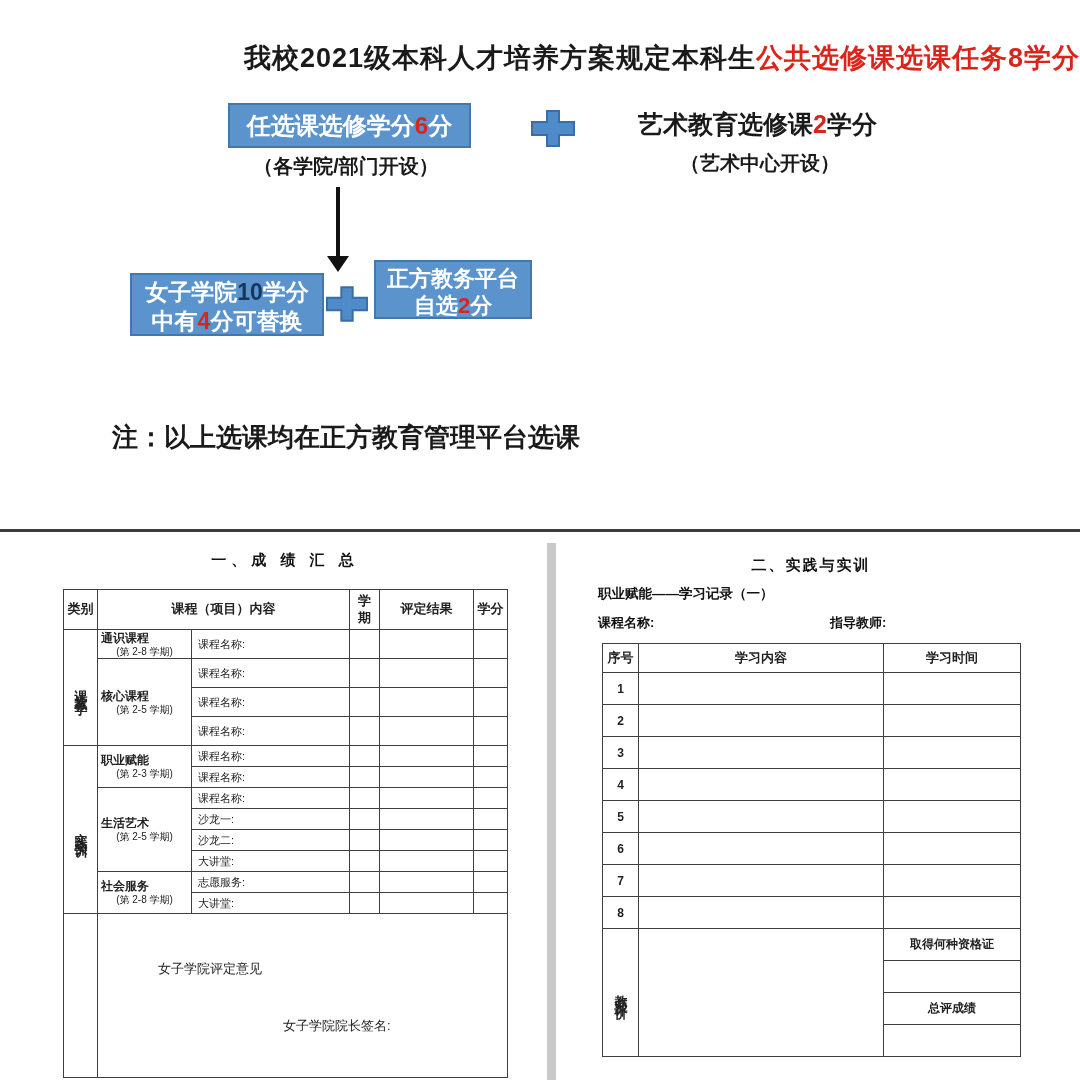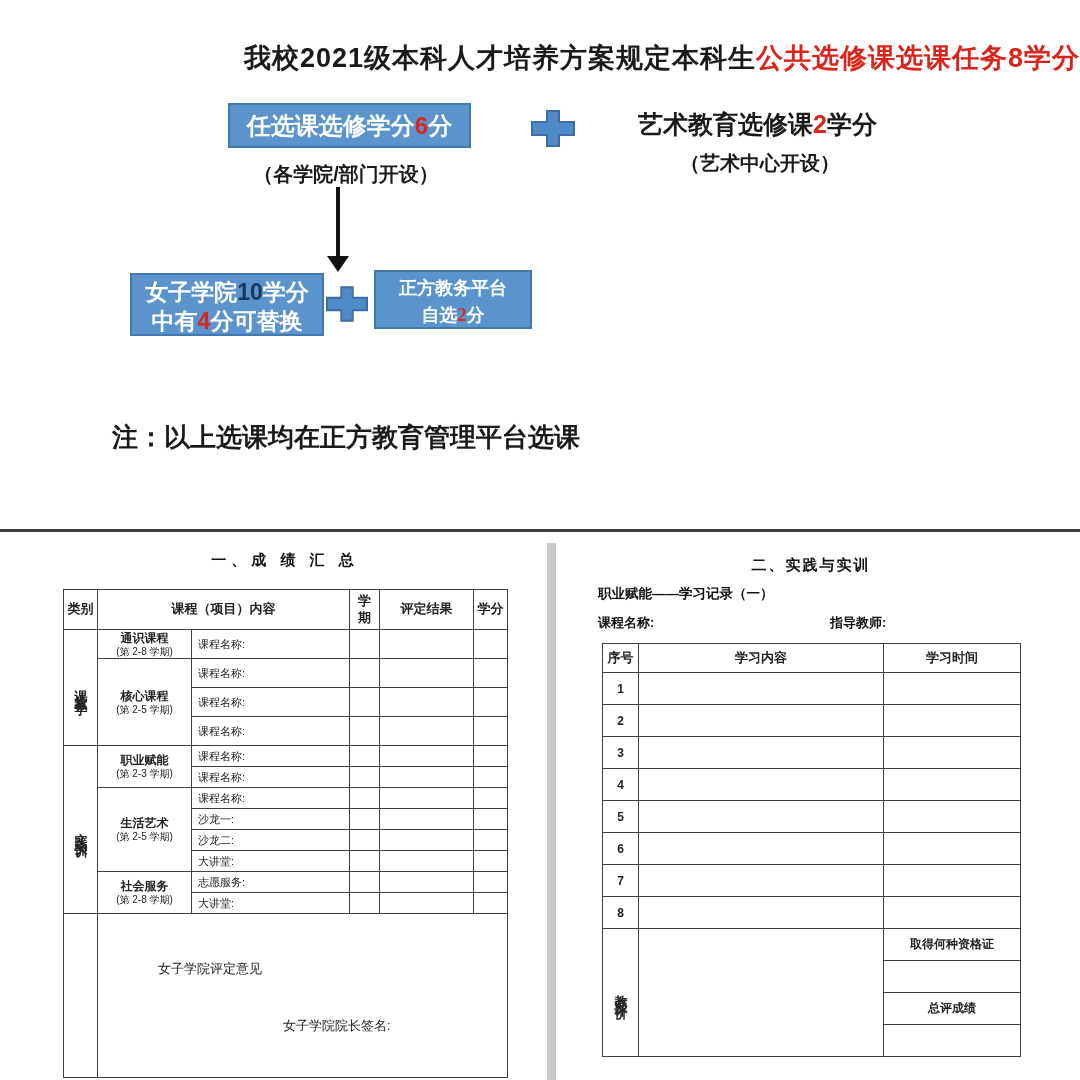--- a/index.html
+++ b/index.html
@@ -12,27 +12,27 @@
   
   .main-title{top:40px;left:0;width:1080px;text-align:right;font-size:27px;font-weight:bold;white-space:nowrap;letter-spacing:1px;}
   .red{color:#d9251c;}
   .navy{color:#17365d;}
   .blue-box{
     background:#5b94cc;border:2px solid #4278ab;color:#ffffff;
     font-weight:bold;text-align:center;box-sizing:border-box;
   }
   .box1{left:228px;top:103px;width:243px;height:45px;font-size:24px;line-height:41px;}
   .caption{font-weight:bold;font-size:20px;text-align:center;white-space:nowrap;}
-  .caption1{left:228px;top:153px;width:236px;margin-top:8px;}
+  .caption1{left:228px;top:153px;width:236px;}
   .caption2{left:645px;top:150px;width:230px;}
   .item2{left:638px;top:108px;font-size:25px;font-weight:bold;white-space:nowrap;}
   .arrow-line{left:336px;top:187px;width:4px;height:70px;background:#121212;}
   .arrow-head{left:327px;top:256px;width:0;height:0;border-left:11px solid transparent;border-right:11px solid transparent;border-top:16px solid #121212;}
   .box2{left:130px;top:273px;width:194px;height:63px;font-size:23px;line-height:29px;padding-top:3px;}
-  .box3{left:374px;top:270px;width:158px;height:59px;font-size:18px;line-height:27px;padding-top:3px;font-family:Liberation Serif, serif;}
+  .box3{left:374px;top:260px;width:158px;height:59px;font-size:22px;line-height:27px;padding-top:3px;}
   .note{left:112px;top:420px;font-size:26px;font-weight:bold;white-space:nowrap;}
 
   
   .hr-divider{left:0;top:529px;width:1080px;height:3px;background:#3c3c3c;}
   .v-divider{left:547px;top:543px;width:9px;height:537px;background:#c9c9c9;}
 
   
   .page-title{font-weight:bold;color:#111;text-align:center;}
   .lp-title{left:63px;top:551px;width:444px;font-size:15px;letter-spacing:5px;}
   .rp-title{left:602px;top:556px;width:418px;font-size:15px;letter-spacing:2px;}
@@ -44,21 +44,21 @@
   .lt{left:63px;top:589px;width:444px;}
   .rt{left:602px;top:643px;width:418px;}
   .lt,.rt{position:absolute;background:#fff;}
   .lt table,.rt table{width:100%;height:100%;}
   th{font-weight:bold;font-size:13px;line-height:1.25;text-align:center;}
   .h-head{height:40px;}
   .h-a td{height:28px;}
   .h-b td{height:20px;}
   .h-foot{height:164px;}
   .vert{writing-mode:vertical-rl;text-orientation:upright;letter-spacing:4px;font-weight:bold;font-size:13px;margin:0 auto;}
-  .sub-name{font-weight:bold;font-size:12px;text-align:center;line-height:1.25;}
+  .sub-name{font-weight:bold;font-size:12px;text-align:left;line-height:1.25;}
   .sub-term{font-size:10px;text-align:center;line-height:1.2;white-space:nowrap;}
   .row-label{text-align:left;padding-left:6px;font-size:11px;}
   .foot-cell{position:relative;}
   .foot-txt{position:absolute;font-size:13px;white-space:nowrap;color:#222;}
   .rt-num td{height:31px;}
   .rt-num .num{text-align:center;font-weight:bold;font-size:12px;}
   .rt-head{height:29px;}
   .cert-cell{text-align:center;font-weight:bold;font-size:12px;height:31px;}
   .empty-cell{height:31px;}
 </style>

